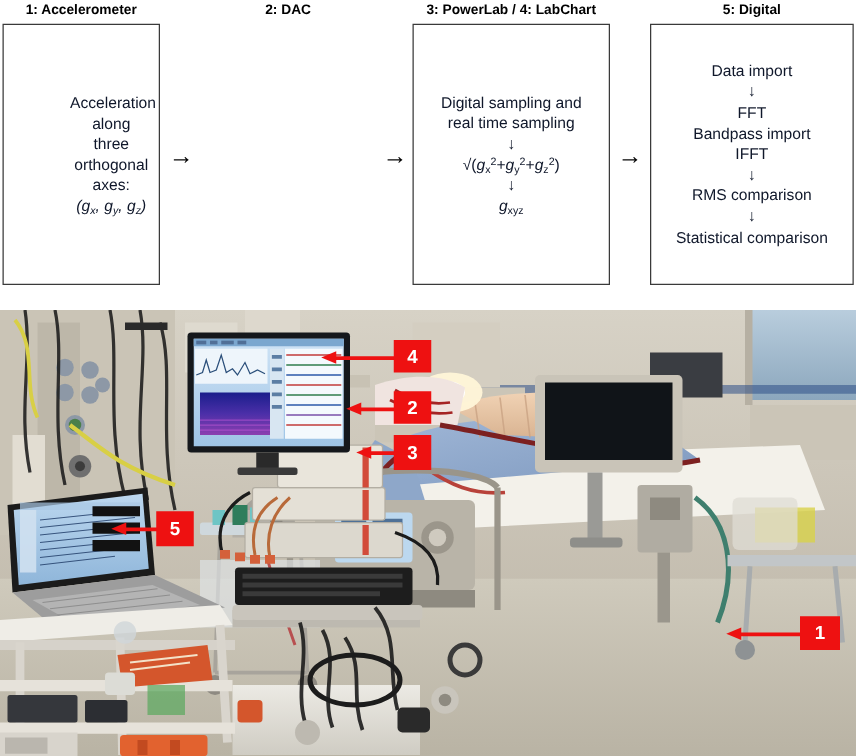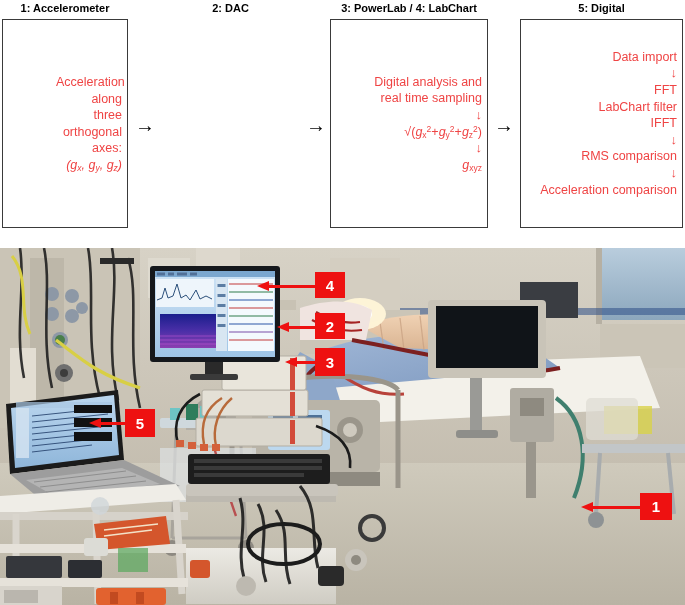--- a/index.html
+++ b/index.html
@@ -19,21 +19,21 @@
     white-space:nowrap;
   }
 
   .stage-box{
     position:absolute;top:19px;height:209px;
     border:1.4px solid #3a3a3a;background:#ffffff;
     box-sizing:border-box;
     display:flex;align-items:center;justify-content:center;
   }
   .box-inner{
-    width:100%;text-align:right;font-size:12.5px;line-height:1.32;color:#ef4444;
+    width:100%;text-align:center;font-size:12.5px;line-height:1.32;color:#0f172a;
     padding:0 5px;box-sizing:border-box;
   }
   .box-inner .ln{display:block;}
   .dn-arrow{display:block;font-size:13px;line-height:1.15;margin:1px 0;}
   .ital{font-style:italic;}
   sub{font-size:0.68em;vertical-align:baseline;position:relative;top:0.28em;}
   sup{font-size:0.68em;vertical-align:baseline;position:relative;top:-0.42em;}
 
   .flow-arrow{
     position:absolute;top:112px;width:26px;height:26px;line-height:26px;
@@ -76,43 +76,43 @@
 
   <div class="flow-arrow" style="left:132px;">→</div>
 
   <div class="stage-title" style="left:161px;width:139px;">2: DAC</div>
 
   <div class="flow-arrow" style="left:303px;">→</div>
 
   <div class="stage-title" style="left:330px;width:158px;">3: PowerLab / 4: LabChart</div>
   <div class="stage-box" style="left:330px;width:158px;">
     <div class="box-inner">
-      <span class="ln">Digital analysis and</span>
+      <span class="ln">Digital sampling and</span>
       <span class="ln">real time sampling</span>
       <span class="dn-arrow">↓</span>
       <span class="ln">√(<i>g</i><sub>x</sub><sup>2</sup>+<i>g</i><sub>y</sub><sup>2</sup>+<i>g</i><sub>z</sub><sup>2</sup>)</span>
       <span class="dn-arrow">↓</span>
       <span class="ln"><i>g</i><sub>xyz</sub></span>
     </div>
   </div>
 
   <div class="flow-arrow" style="left:491px;">→</div>
 
   <div class="stage-title" style="left:520px;width:163px;">5: Digital</div>
   <div class="stage-box" style="left:520px;width:163px;">
     <div class="box-inner">
       <span class="ln">Data import</span>
       <span class="dn-arrow">↓</span>
       <span class="ln">FFT</span>
-      <span class="ln">LabChart filter</span>
+      <span class="ln">Bandpass import</span>
       <span class="ln">IFFT</span>
       <span class="dn-arrow">↓</span>
       <span class="ln">RMS comparison</span>
       <span class="dn-arrow">↓</span>
-      <span class="ln">Acceleration comparison</span>
+      <span class="ln">Statistical comparison</span>
     </div>
   </div>
 </div>
 
 <div id="photo">
   <svg viewBox="0 0 685 357" preserveAspectRatio="none">
     <defs>
       <linearGradient id="wallG" x1="0" y1="0" x2="0" y2="1">
         <stop offset="0" stop-color="#d7d2c6"></stop>
           <stop offset="1" stop-color="#c3bcae"></stop>

